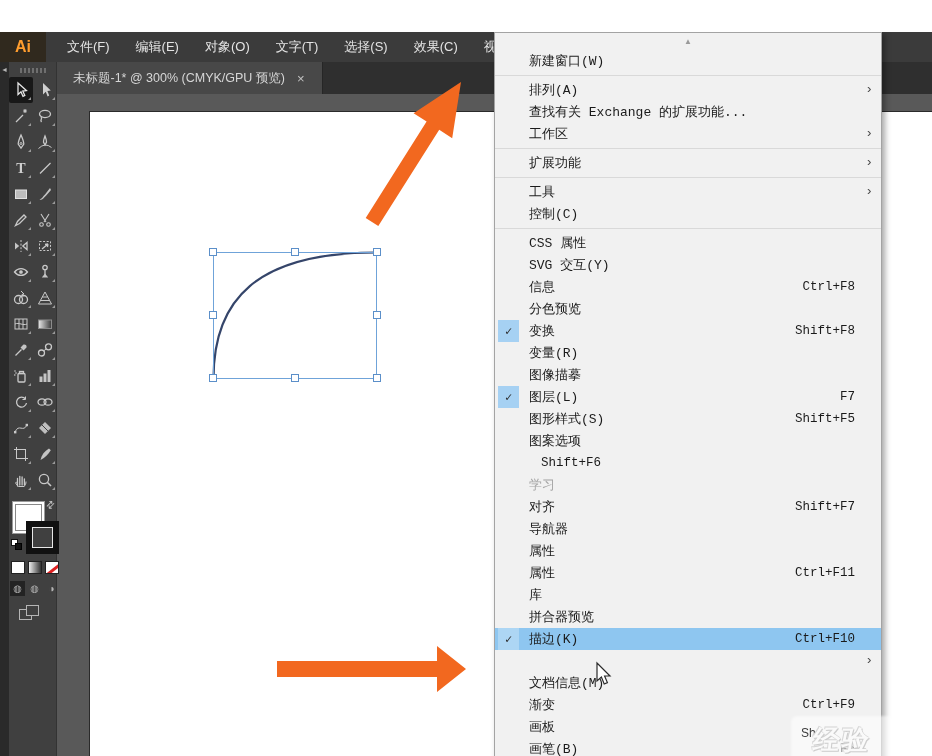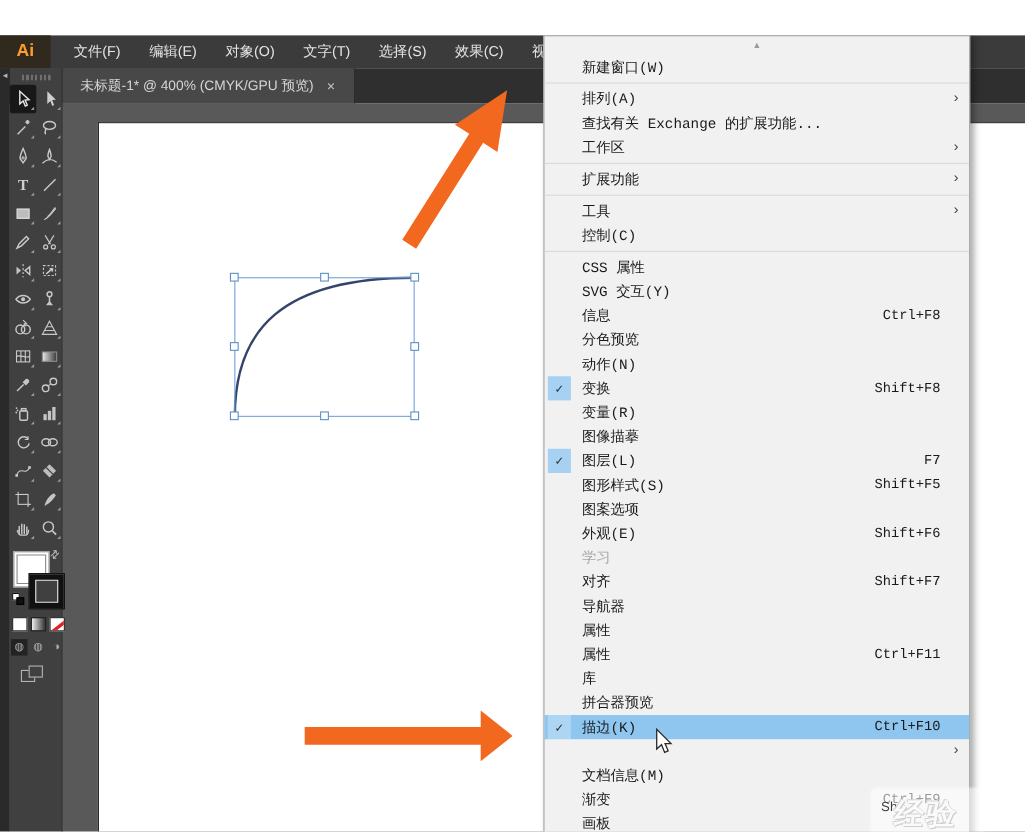--- a/index.html
+++ b/index.html
@@ -101,21 +101,21 @@
         <div class="menubar-item">文字(T)</div>
         <div class="menubar-item">选择(S)</div>
         <div class="menubar-item">效果(C)</div>
         <div class="menubar-item">视图(V)</div>
         <div class="menubar-item active">窗口(W)</div>
       </div>
   </div>
 
   <div class="tabbar">
     <div class="doc-tab">
-      <span class="doc-tab-title">未标题-1* @ 400% (CMYK/GPU 预览)</span>
+      <span class="doc-tab-title">未标题-1* @ 300% (CMYK/GPU 预览)</span>
       <span class="doc-tab-close">×</span>
     </div>
   </div>
 
   <div class="left-strip">
     <span class="collapse">◄</span>
   </div>
   <div class="toolbar">
     <div class="drag-dots"></div>
     <div class="tool-grid" id="tool-grid">
@@ -401,23 +401,20 @@
           <span class="lbl">SVG 交互(Y)</span>
         </div>
         <div class="menu-item">
           <span class="lbl">信息</span>
           <span class="sc">Ctrl+F8</span>
         </div>
         <div class="menu-item">
           <span class="lbl">分色预览</span>
         </div>
         <div class="menu-item">
-          <span class="lbl">动作(N)</span>
-        </div>
-        <div class="menu-item">
           <span class="chk">✓</span>
           <span class="lbl">变换</span>
           <span class="sc">Shift+F8</span>
         </div>
         <div class="menu-item">
           <span class="lbl">变量(R)</span>
         </div>
         <div class="menu-item">
           <span class="lbl">图像描摹</span>
         </div>
@@ -427,21 +424,20 @@
           <span class="sc">F7</span>
         </div>
         <div class="menu-item">
           <span class="lbl">图形样式(S)</span>
           <span class="sc">Shift+F5</span>
         </div>
         <div class="menu-item">
           <span class="lbl">图案选项</span>
         </div>
         <div class="menu-item">
-          <span class="lbl">外观(E)</span>
           <span class="sc">Shift+F6</span>
         </div>
         <div class="menu-item dis">
           <span class="lbl">学习</span>
         </div>
         <div class="menu-item">
           <span class="lbl">对齐</span>
           <span class="sc">Shift+F7</span>
         </div>
         <div class="menu-item">

